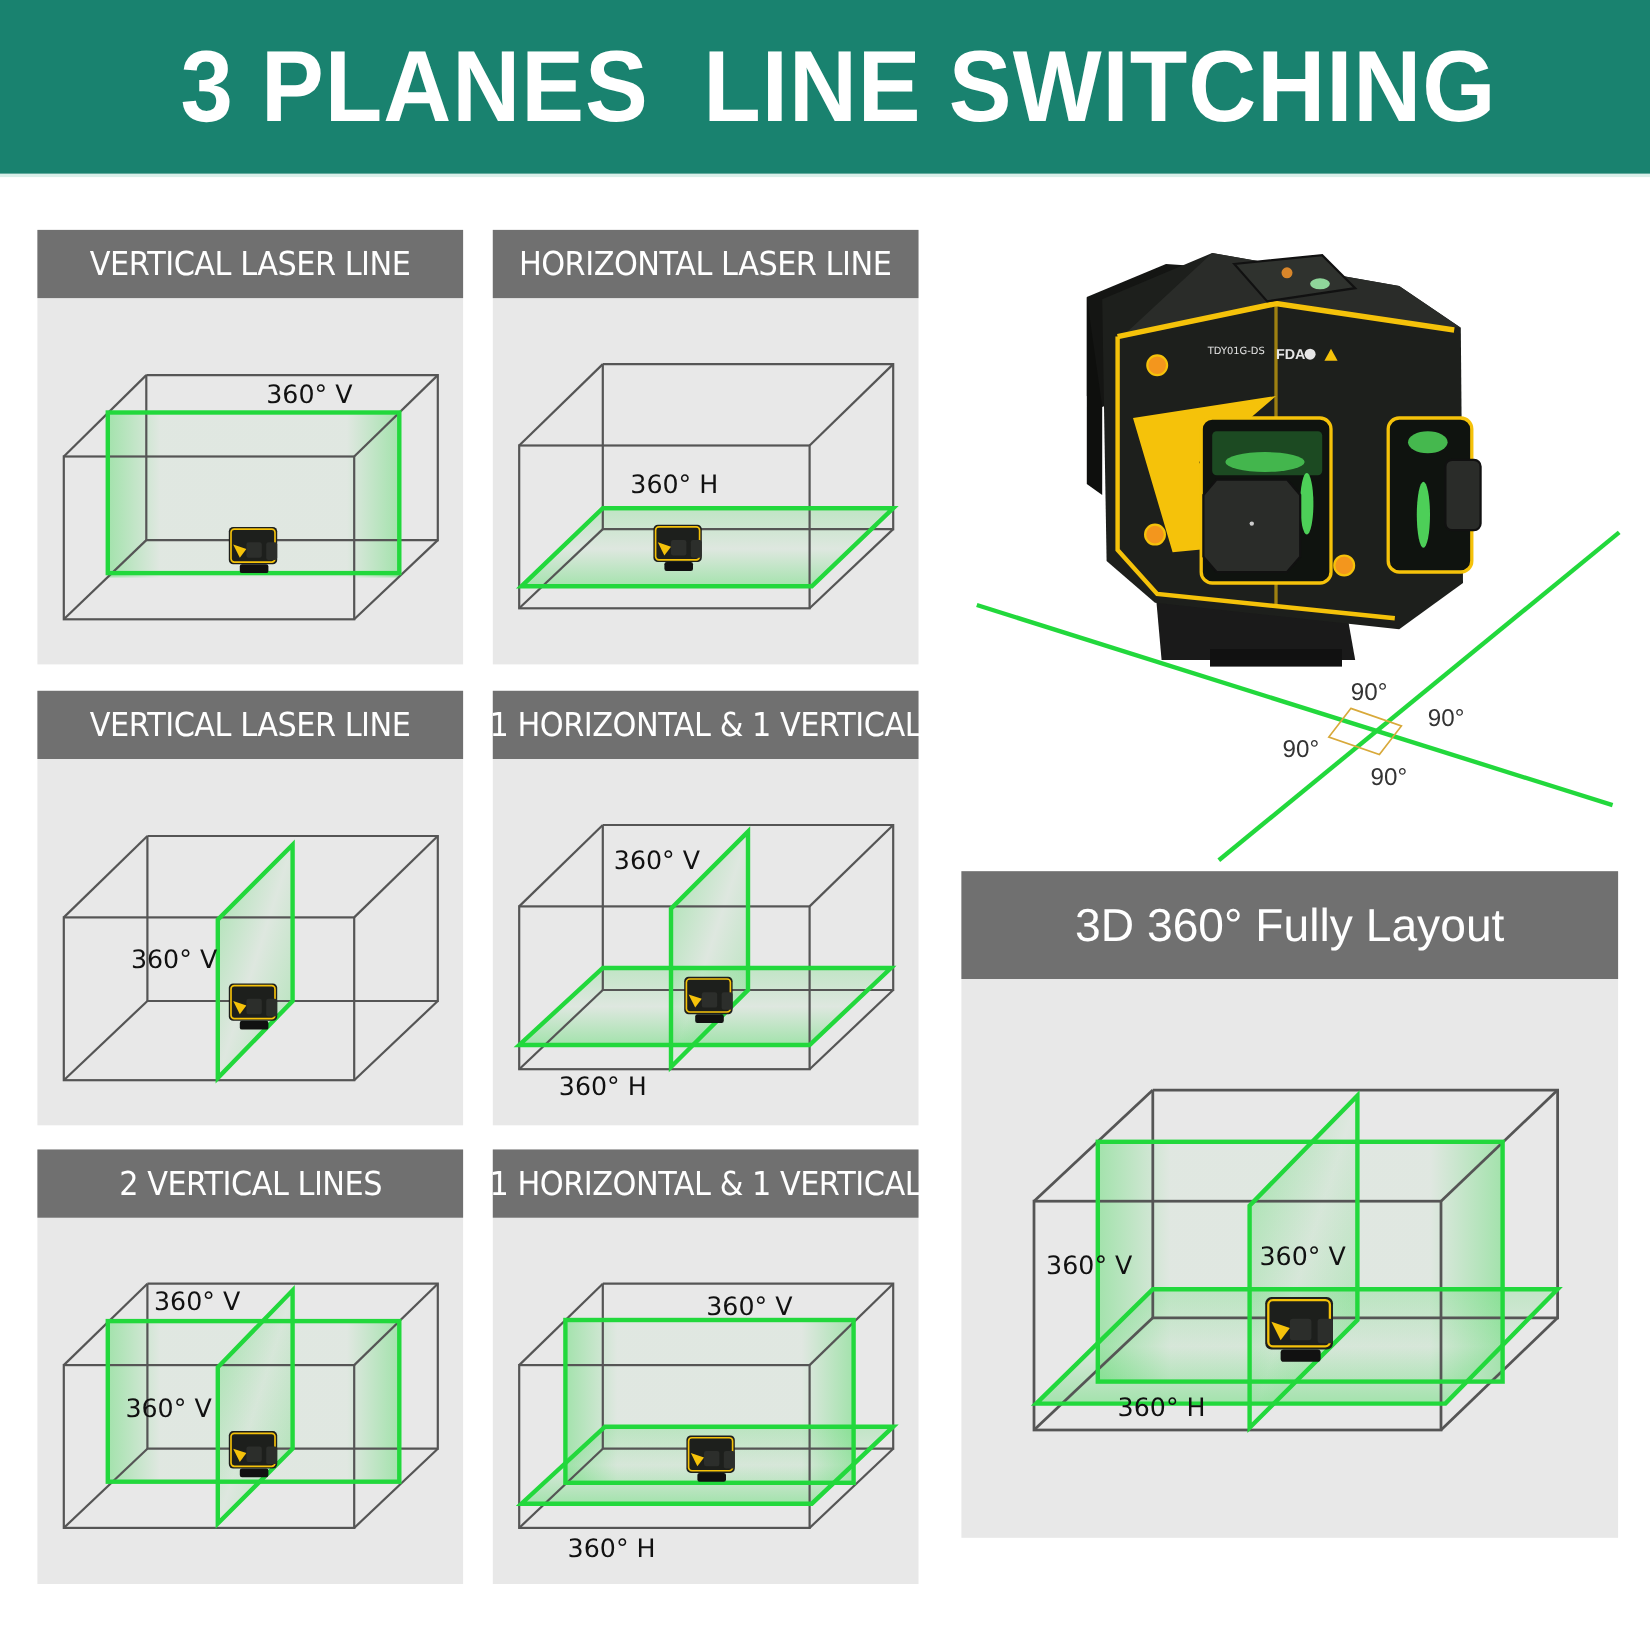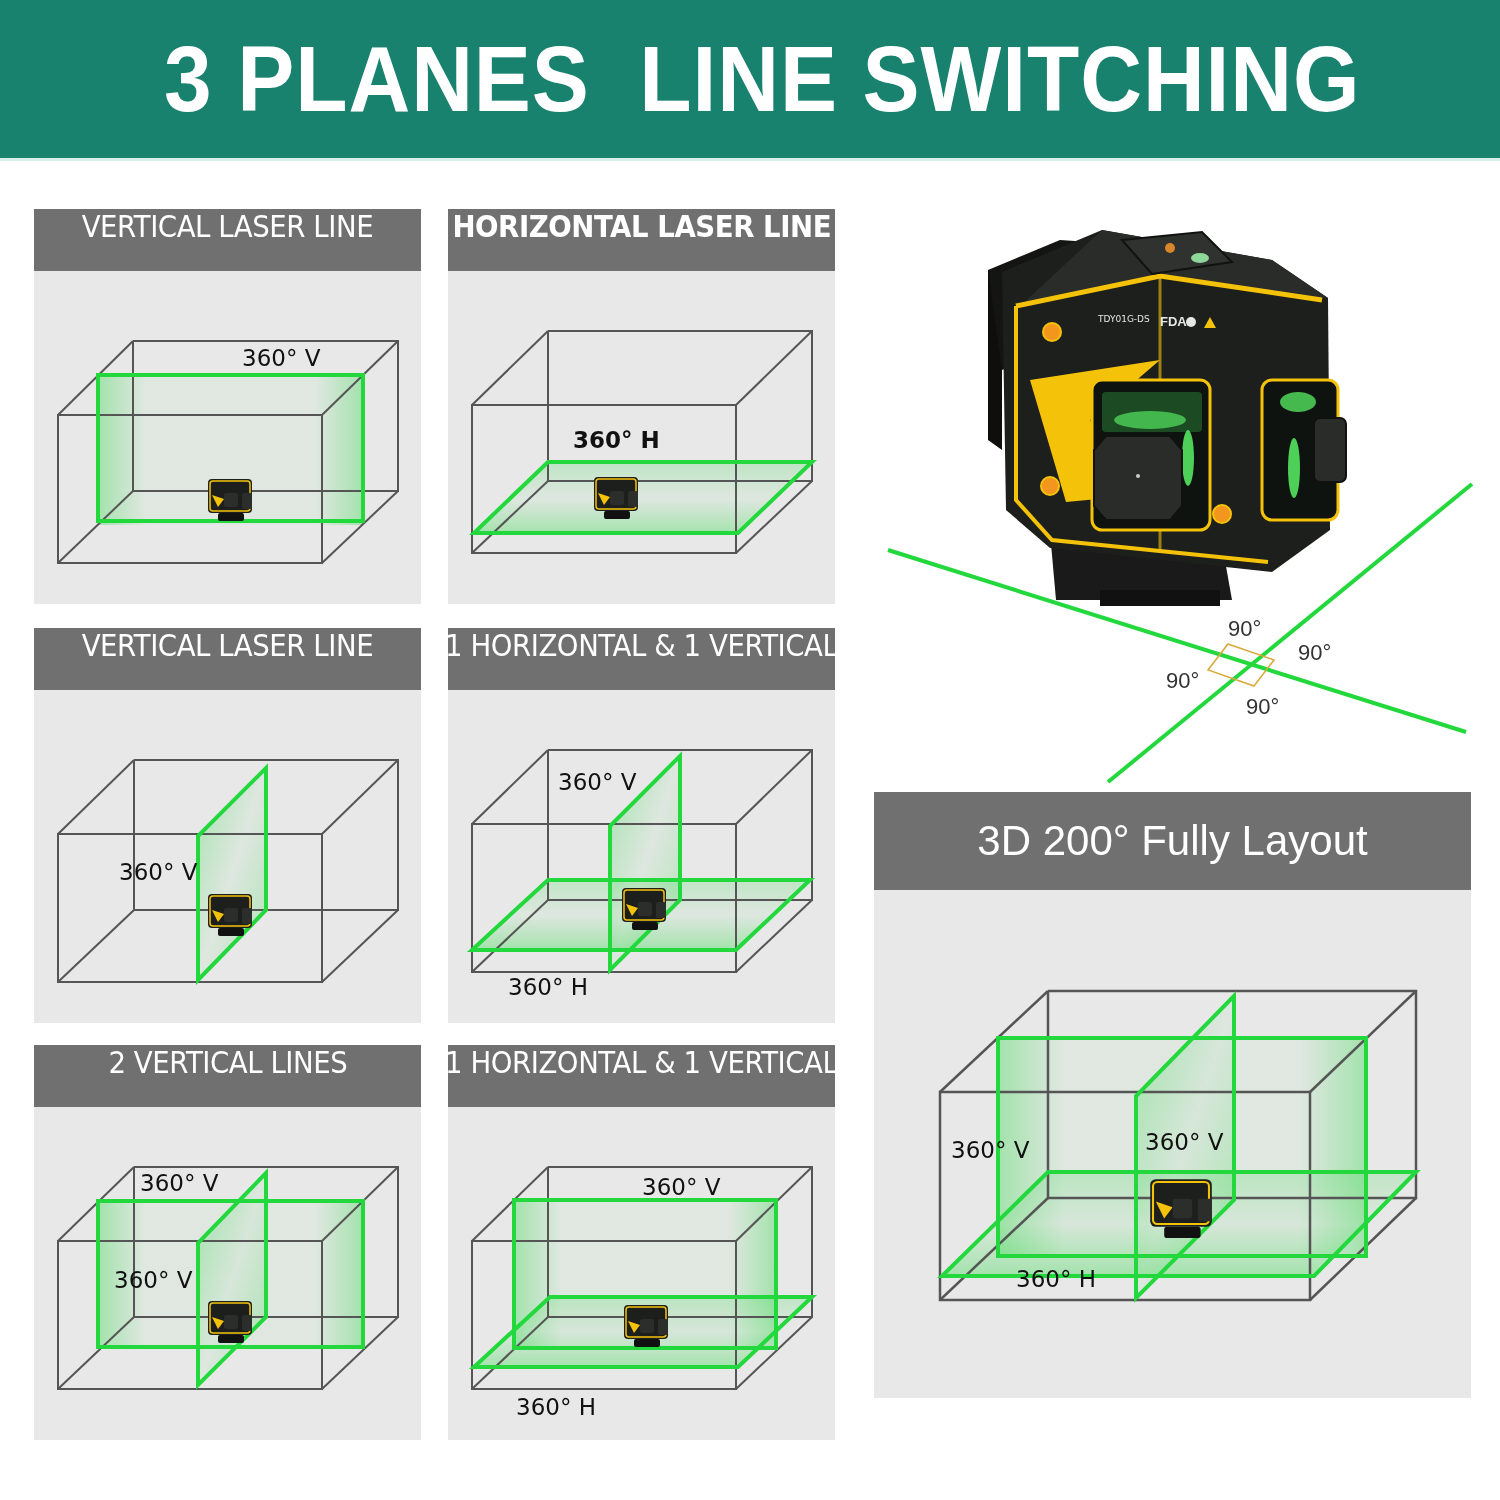--- a/index.html
+++ b/index.html
@@ -15,21 +15,21 @@
     color: #ffffff; font-family: "Liberation Sans", sans-serif; font-weight: bold;
     font-size: 92px; letter-spacing: 1px; white-space: pre;
     transform: scaleX(0.93);
   }
   .banner-rule { position: absolute; left: 0; top: 158px; width: 1500px; height: 3px; background: #d9efe9; }
 
   .panel { position: absolute; background: #e8e8e8; }
   .panel-header {
     position: absolute; left: 0; top: 0; width: 100%; height: 62px;
     background: #707070; color: #ffffff;
-    display: flex; justify-content: center;
+    display: flex; align-items: center; justify-content: center;
     font-family: "DejaVu Sans", sans-serif; font-size: 30px; white-space: nowrap;
     letter-spacing: -0.5px;
   }
   .panel-header span { display: inline-block; transform: scaleX(0.92); }
   .panel svg { position: absolute; left: 0; top: 0; }
 
   .big-header {
     position: absolute; left: 0; top: 0; width: 100%; height: 98px;
     background: #707070; color: #ffffff;
     display: flex; align-items: center; justify-content: center;
@@ -95,21 +95,21 @@
         <line x1="288" y1="206" x2="364" y2="132"></line>
       <line x1="24" y1="354" x2="99" y2="282"></line>
         <line x1="288" y1="354" x2="364" y2="282"></line>
     </g>
     <rect x="64" y="166" width="265" height="146" fill="none" stroke="#22d83c" stroke-width="4"></rect>
     <text class="lbl" x="208" y="157">360° V</text>
     <use href="#mini-device" x="196" y="292"></use>
   </svg>
 </div>
 
-<div class="panel" style="left:448px;top:209px;width:387px;height:395px;font-weight:bold;">
+<div class="panel" style="left:448px;top:209px;width:387px;height:395px;">
   <div class="panel-header">
       <span>HORIZONTAL LASER LINE</span>
     </div>
   <svg width="387" height="395">
     <polygon points="100,255 364,255 290,325 26,325" fill="url(#gH)"></polygon>
     <g fill="none" stroke="#555" stroke-width="2">
       <polyline points="100,122 364,122 364,272 100,272 100,122"></polyline>
       <rect x="24" y="196" width="264" height="148"></rect>
       <line x1="24" y1="196" x2="100" y2="122"></line>
         <line x1="288" y1="196" x2="364" y2="122"></line>
@@ -259,21 +259,21 @@
 
     <text x="228" y="112" fill="#e6e6e6" font-family="DejaVu Sans, sans-serif" font-size="9">TDY01G-DS</text>
     <text x="290" y="116" fill="#e6e6e6" font-family="Liberation Sans, sans-serif" font-weight="bold" font-size="13">FDA</text>
     <circle cx="321" cy="112" r="5" fill="#e6e6e6"></circle>
     <polygon points="334,118 340,107 346,118" fill="#f5c20a"></polygon>
   </g>
 </svg>
 
 <div class="panel" style="left:874px;top:792px;width:597px;height:606px;">
   <div class="big-header">
-      <span>3D 200° Fully Layout</span>
+      <span>3D 360° Fully Layout</span>
     </div>
   <svg width="597" height="606">
     <rect x="124" y="246" width="368" height="218" fill="url(#gV)"></rect>
     <polygon points="174,380 542,380 440,484 68,484" fill="url(#gH)"></polygon>
     <polygon points="360,206 360,408 262,506 262,304" fill="url(#gS)"></polygon>
     <g fill="none" stroke="#555" stroke-width="2.5">
       <polyline points="174,199 542,199 542,406 174,406 174,199"></polyline>
       <rect x="66" y="300" width="370" height="208"></rect>
       <line x1="66" y1="300" x2="174" y2="199"></line>
         <line x1="436" y1="300" x2="542" y2="199"></line>

